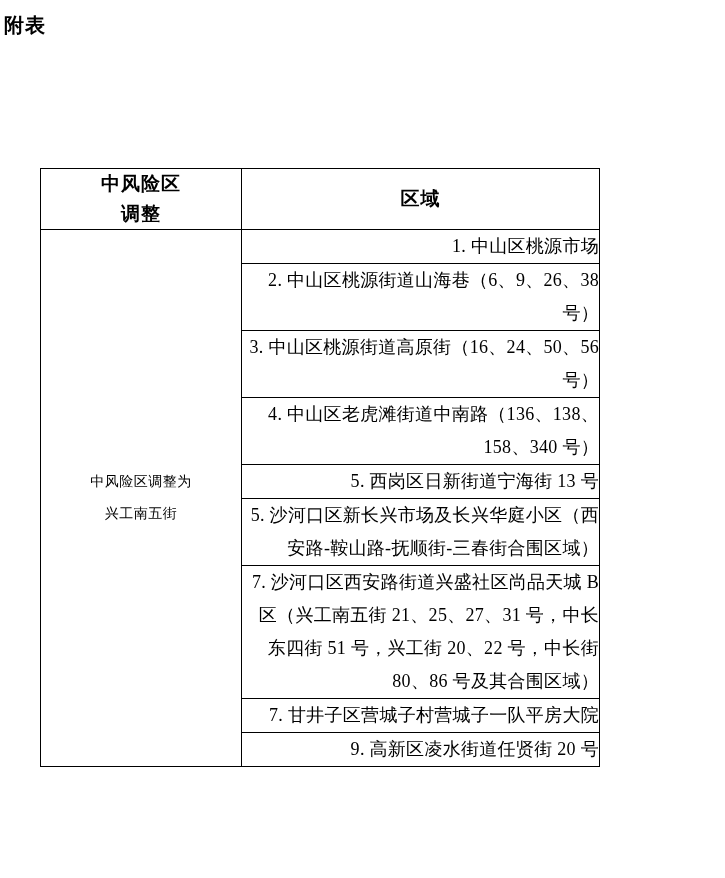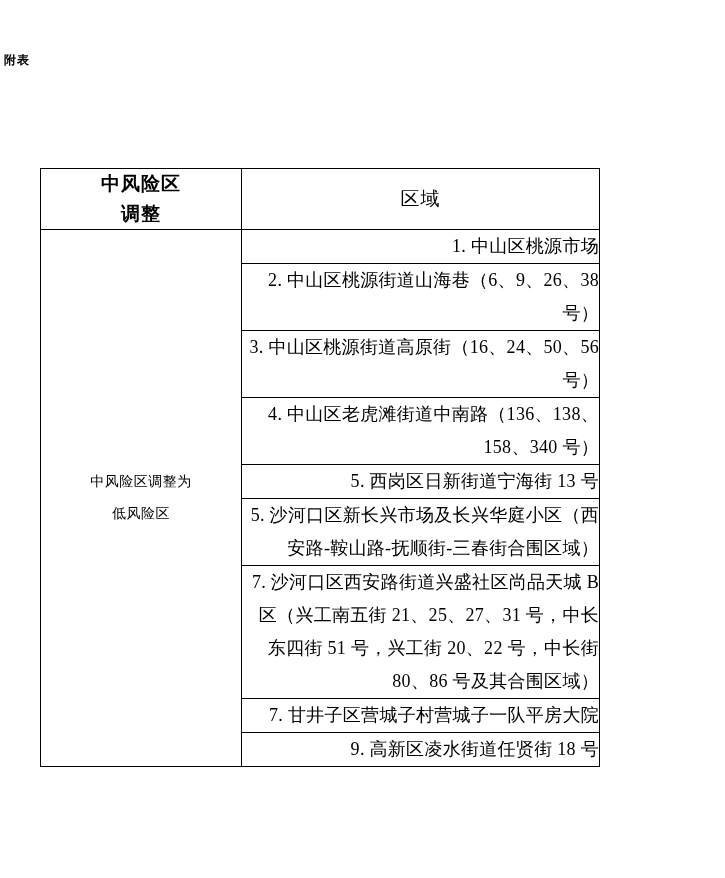--- a/index.html
+++ b/index.html
@@ -18,25 +18,24 @@
   .page {
     width: 725px;
     height: 878px;
     position: relative;
     box-sizing: border-box;
   }
   .attachment-label {
     position: absolute;
     left: 4px;
     top: 12px;
-    font-size: 12px;
+    font-size: 20px;
     font-weight: bold;
     letter-spacing: 1px;
     font-family: "Liberation Serif", "DejaVu Serif", serif;
-    margin-top: 40px;
   }
   .doc-title {
     position: absolute;
     left: 0;
     right: 0;
     top: 52px;
     text-align: center;
     font-size: 22px;
     font-weight: bold;
     letter-spacing: 2px;
@@ -63,21 +62,21 @@
     width: 200px;
     font-size: 19px;
     font-weight: bold;
     line-height: 30px;
     padding: 12px 4px;
     text-align: center;
     letter-spacing: 1px;
   }
   th.col-head-right {
     font-size: 19px;
-    font-weight: normal;
+    font-weight: bold;
     text-align: center;
     letter-spacing: 1px;
   }
   td.rowlabel {
     width: 200px;
     font-size: 14px;
     line-height: 32px;
     text-align: center;
     padding: 6px 10px;
     letter-spacing: 0.5px;
@@ -105,21 +104,21 @@
           <th class="col-head-left">
             <div>中风险区</div>
             <div>调整</div>
           </th>
           <th class="col-head-right">区域</th>
         </tr>
 
         <tr>
           <td class="rowlabel" rowspan="9">
             <div>中风险区调整为</div>
-            <div>低风险区</div>
+            <div>兴工南五街</div>
           </td>
           <td class="area-cell">1. 中山区桃源市场</td>
         </tr>
         <tr>
           <td class="area-cell">2. 中山区桃源街道山海巷（6、9、26、38 号）</td>
         </tr>
         <tr>
           <td class="area-cell">3. 中山区桃源街道高原街（16、24、50、56 号）</td>
         </tr>
         <tr>
@@ -131,19 +130,19 @@
         <tr>
           <td class="area-cell">5. 沙河口区新长兴市场及长兴华庭小区（西安路-鞍山路-抚顺街-三春街合围区域）</td>
         </tr>
         <tr>
           <td class="area-cell">7. 沙河口区西安路街道兴盛社区尚品天城 B 区（兴工南五街 21、25、27、31 号，中长东四街 51 号，兴工街 20、22 号，中长街 80、86 号及其合围区域）</td>
         </tr>
         <tr>
           <td class="area-cell">7. 甘井子区营城子村营城子一队平房大院</td>
         </tr>
         <tr>
-          <td class="area-cell">9. 高新区凌水街道任贤街 18 号</td>
+          <td class="area-cell">9. 高新区凌水街道任贤街 20 号</td>
         </tr>
       </tbody>
     </table>
   </div>
 
 </div>
 
 </body></html>

